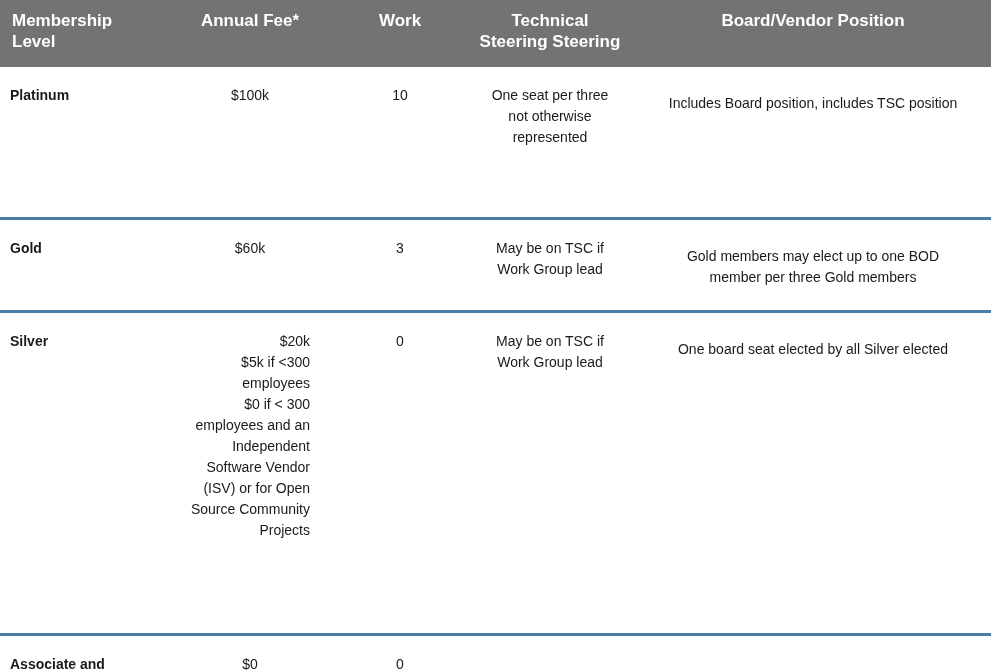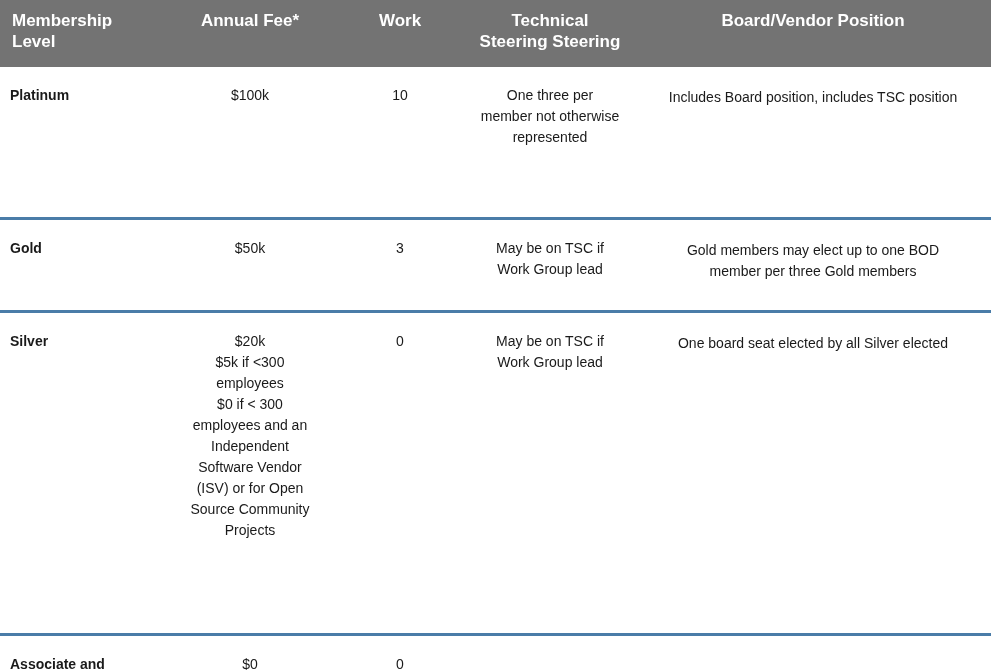--- a/index.html
+++ b/index.html
@@ -61,26 +61,27 @@
   .row-silver td   { height: 290px; }
   .row-associate td { height: 50px; }
   .tsc-narrow {
     display: block;
     max-width: 140px;
     margin: 0 auto;
   }
   .board-narrow {
     display: block;
     max-width: 300px;
-    margin: 2px auto;
+    margin: 8px auto;
   }
   .fee-narrow {
     display: block;
     max-width: 120px;
     margin: 0 auto;
+    text-align: right;
   }
 </style>
 </head>
 <body>
 
 <table class="membership-table">
   <colgroup>
     <col class="col-level">
     <col class="col-fee">
     <col class="col-ftes">
@@ -95,29 +96,29 @@
       <th class="center">Technical Steering Steering</th>
       <th class="center">Board/Vendor Position</th>
     </tr>
   </thead>
   <tbody>
     <tr class="row-platinum">
       <td class="level">Platinum</td>
       <td class="center">$100k</td>
       <td class="center">10</td>
       <td class="center">
-          <span class="tsc-narrow">One three per member not otherwise represented</span>
+          <span class="tsc-narrow">One seat per three not otherwise represented</span>
         </td>
       <td class="center">
           <span class="board-narrow">Includes Board position, includes TSC position</span>
         </td>
     </tr>
     <tr class="row-gold">
       <td class="level">Gold</td>
-      <td class="center">$50k</td>
+      <td class="center">$60k</td>
       <td class="center">3</td>
       <td class="center">
           <span class="tsc-narrow">May be on TSC if Work Group lead</span>
         </td>
       <td class="center">
           <span class="board-narrow">Gold members may elect up to one BOD member per three Gold members</span>
         </td>
     </tr>
     <tr class="row-silver">
       <td class="level">Silver</td>

